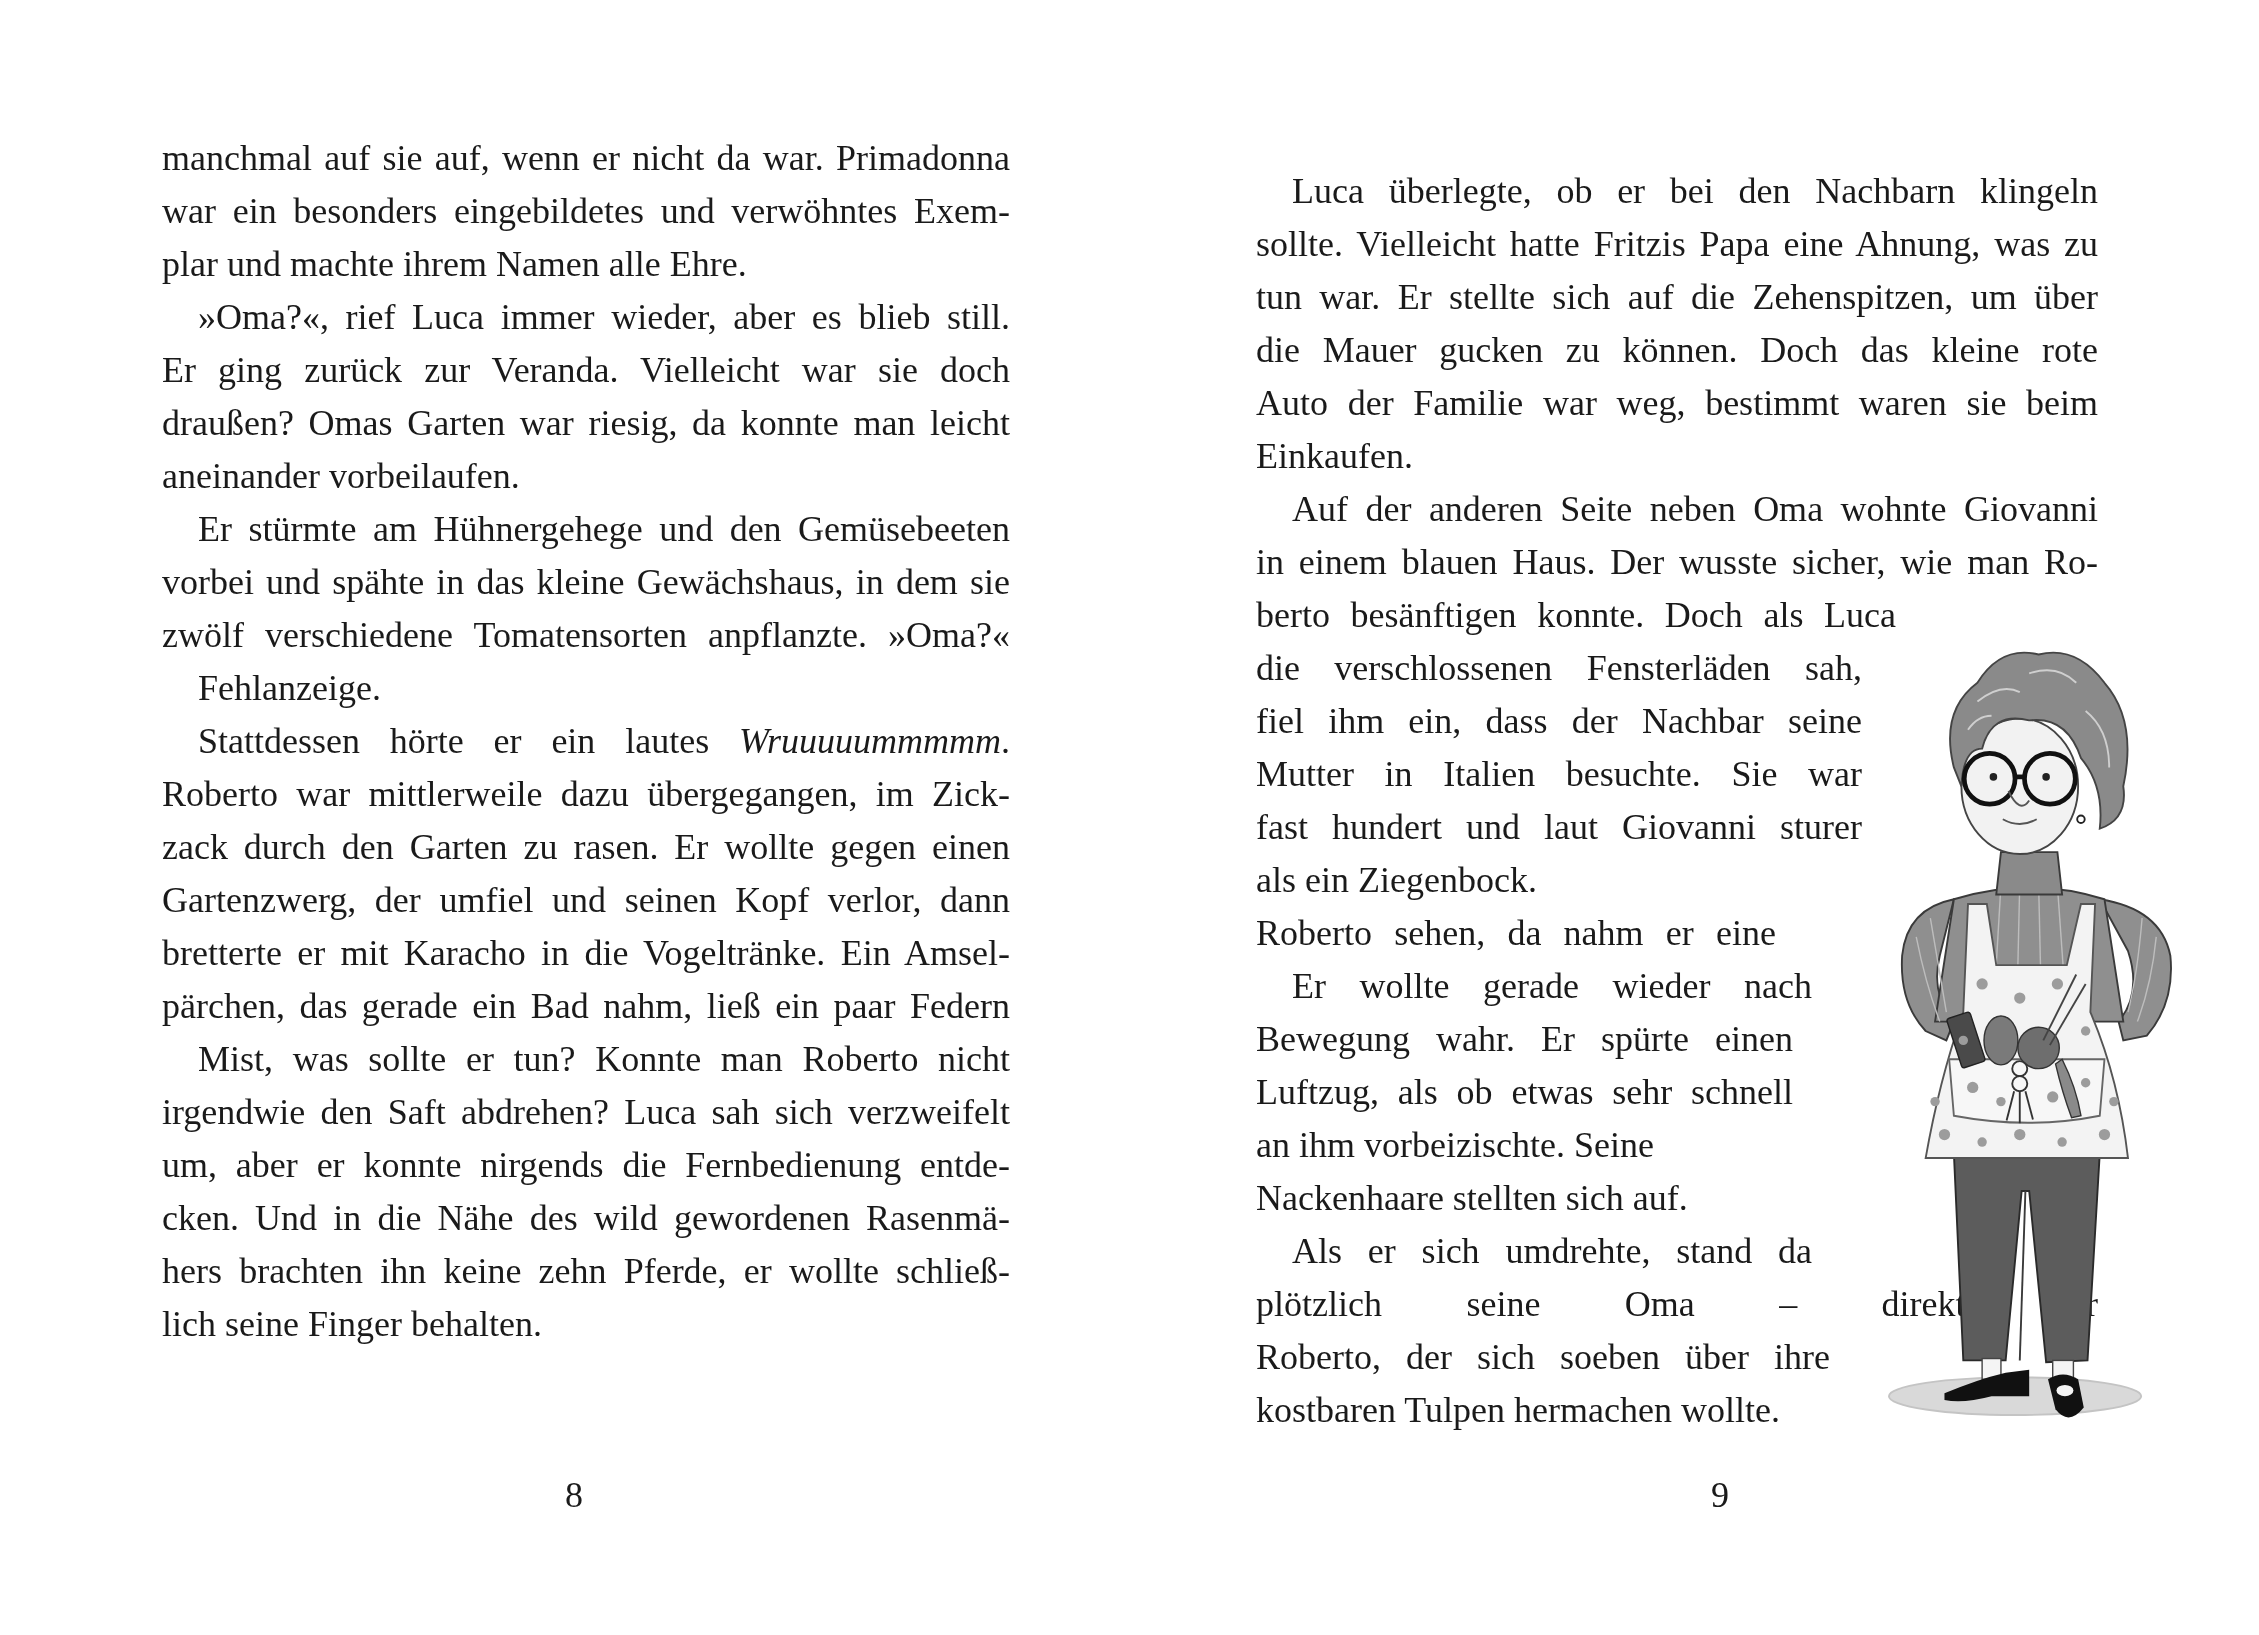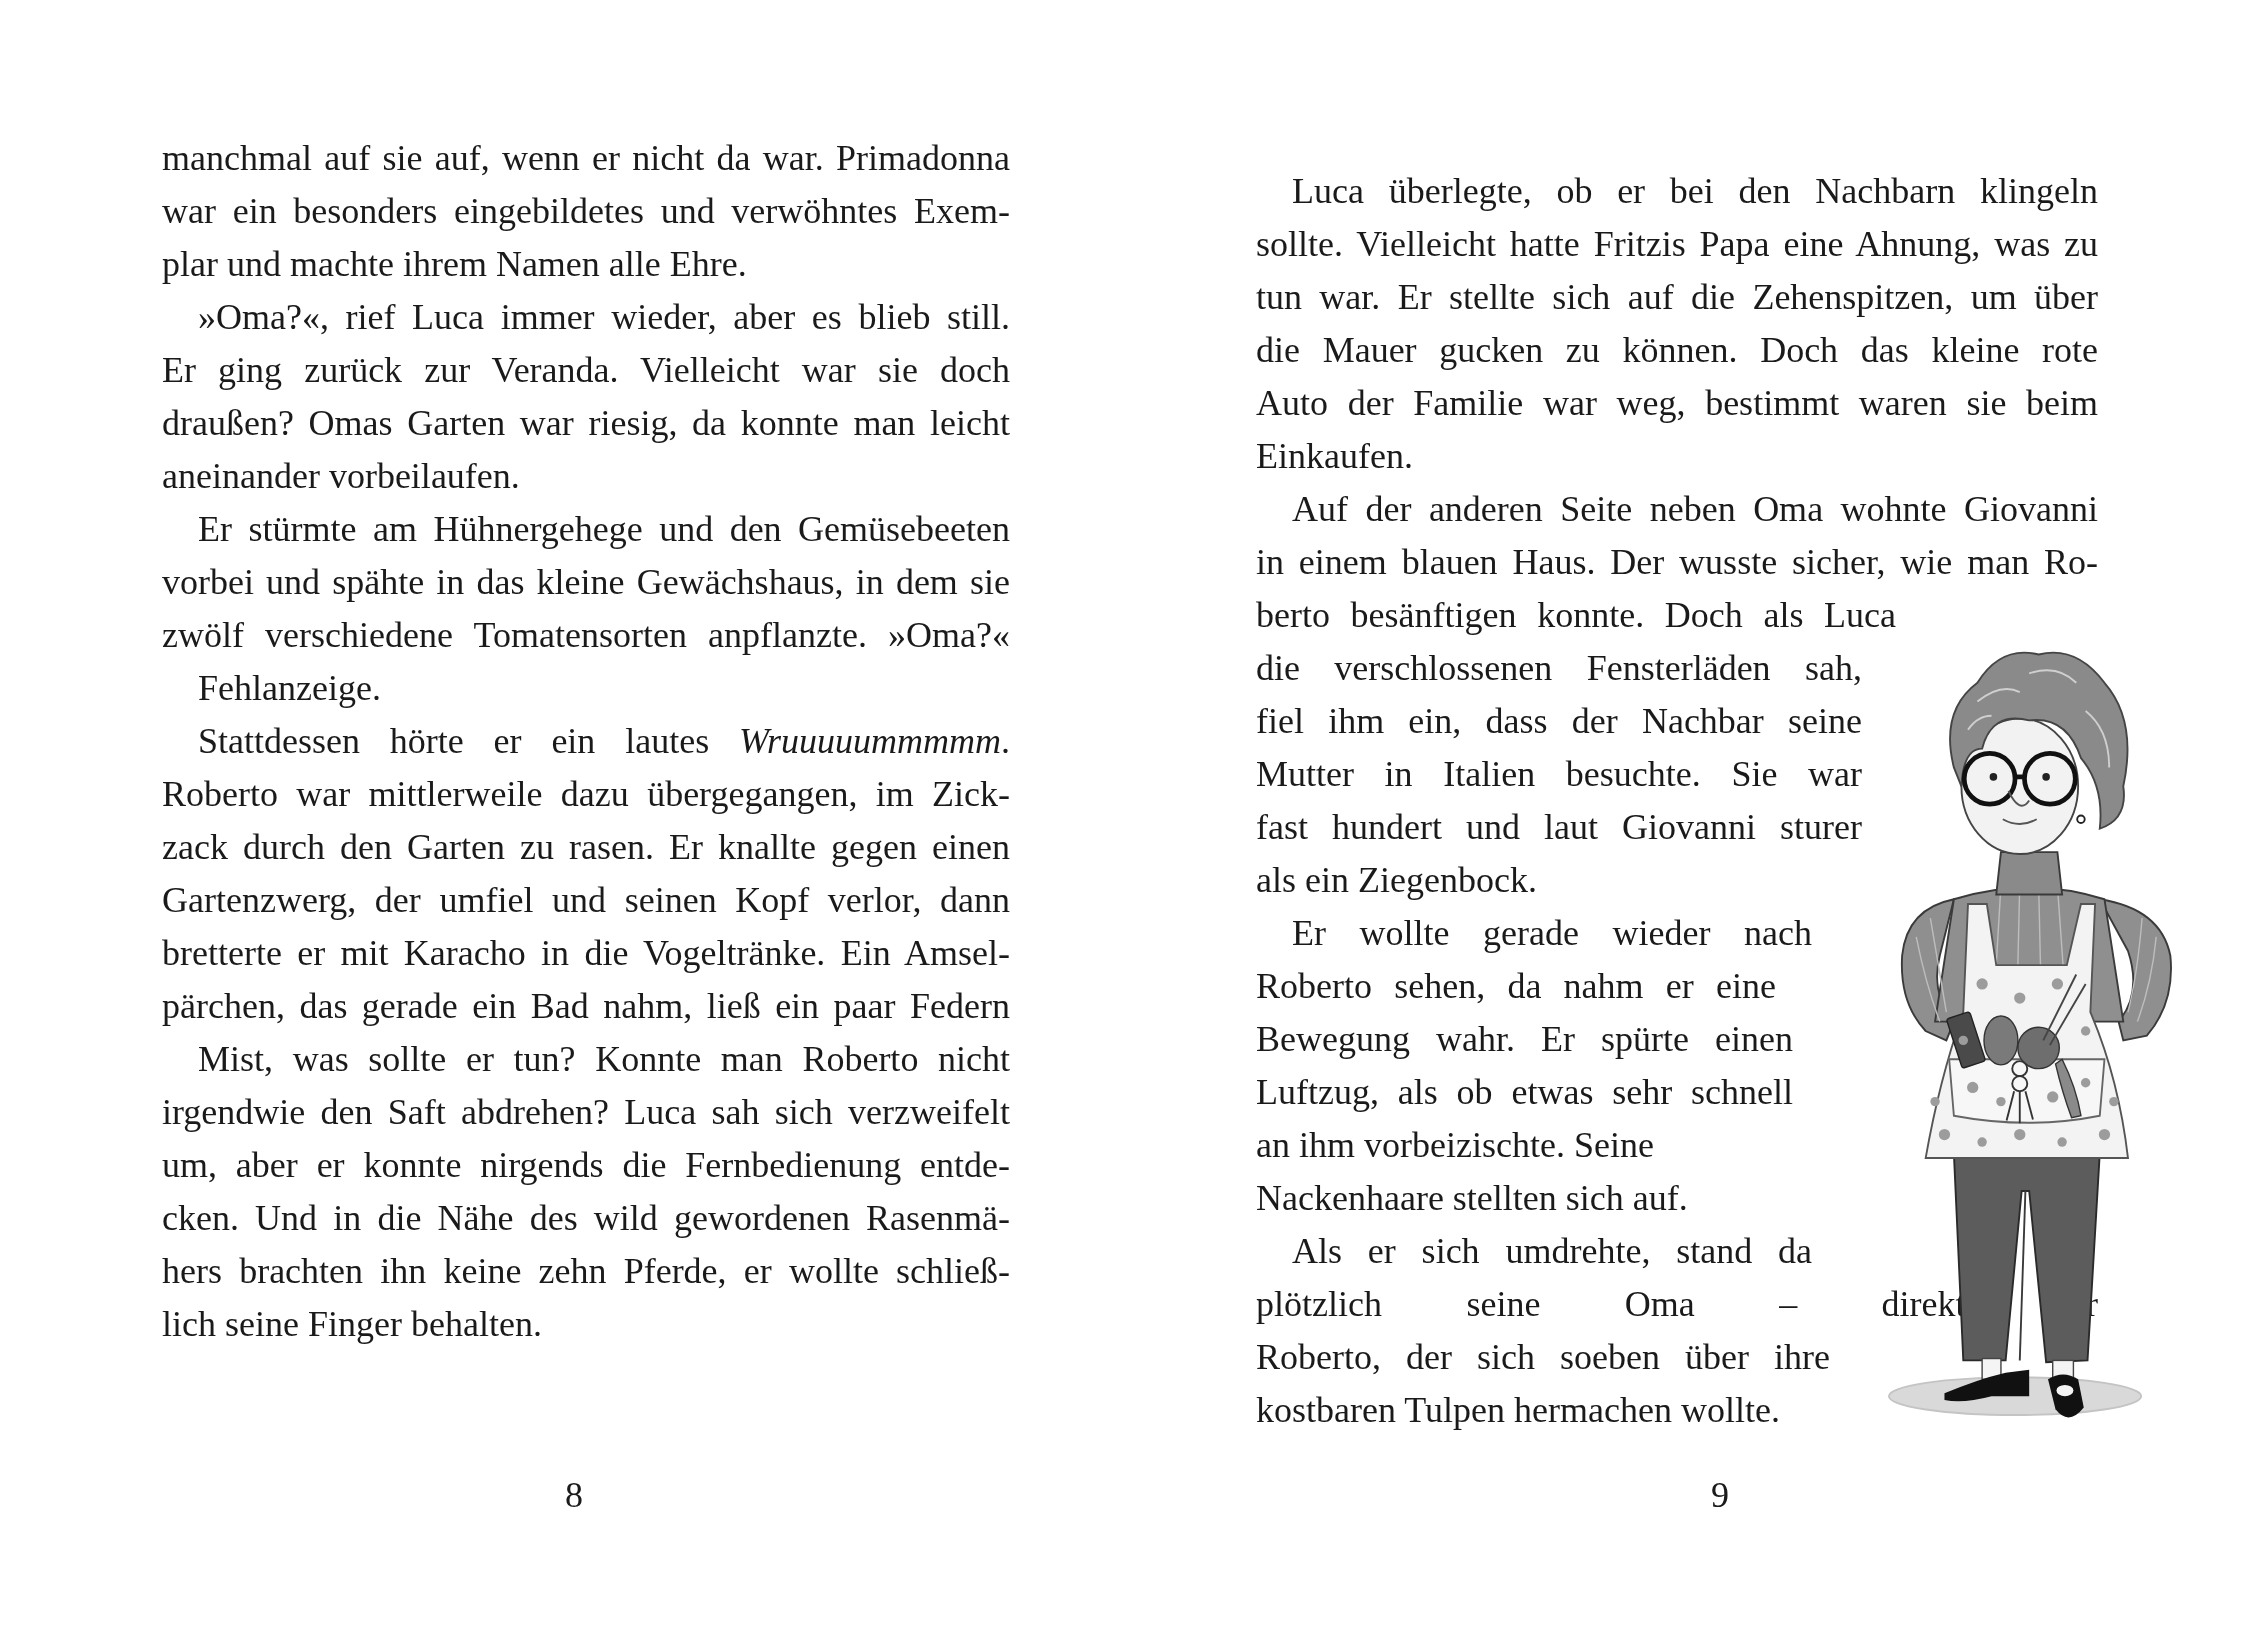--- a/index.html
+++ b/index.html
@@ -37,21 +37,21 @@
       <div class="line indent"><span>»Oma?«, rief Luca immer wieder, aber es blieb still.</span></div>
       <div class="line"><span>Er ging zurück zur Veranda. Vielleicht war sie doch</span></div>
       <div class="line"><span>draußen? Omas Garten war riesig, da konnte man leicht</span></div>
       <div class="line last"><span>aneinander vorbeilaufen.</span></div>
       <div class="line indent"><span>Er stürmte am Hühnergehege und den Gemüsebeeten</span></div>
       <div class="line"><span>vorbei und spähte in das kleine Gewächshaus, in dem sie</span></div>
       <div class="line"><span>zwölf verschiedene Tomatensorten anpflanzte. »Oma?«</span></div>
       <div class="line last indent"><span>Fehlanzeige.</span></div>
       <div class="line indent"><span>Stattdessen hörte er ein lautes </span><em>Wruuuuummmmm</em><span>.</span></div>
       <div class="line"><span>Roberto war mittlerweile dazu übergegangen, im Zick-</span></div>
-      <div class="line"><span>zack durch den Garten zu rasen. Er knallte gegen einen</span></div>
+      <div class="line"><span>zack durch den Garten zu rasen. Er wollte gegen einen</span></div>
       <div class="line"><span>Gartenzwerg, der umfiel und seinen Kopf verlor, dann</span></div>
       <div class="line"><span>bretterte er mit Karacho in die Vogeltränke. Ein Amsel-</span></div>
       <div class="line"><span>pärchen, das gerade ein Bad nahm, ließ ein paar Federn</span></div>
       <div class="line indent"><span>Mist, was sollte er tun? Konnte man Roberto nicht</span></div>
       <div class="line"><span>irgendwie den Saft abdrehen? Luca sah sich verzweifelt</span></div>
       <div class="line"><span>um, aber er konnte nirgends die Fernbedienung entde-</span></div>
       <div class="line"><span>cken. Und in die Nähe des wild gewordenen Rasenmä-</span></div>
       <div class="line"><span>hers brachten ihn keine zehn Pferde, er wollte schließ-</span></div>
       <div class="line last"><span>lich seine Finger behalten.</span></div>
     </div>
@@ -67,22 +67,22 @@
       <div class="line"><span>Auto der Familie war weg, bestimmt waren sie beim</span></div>
       <div class="line last"><span>Einkaufen.</span></div>
       <div class="line indent"><span>Auf der anderen Seite neben Oma wohnte Giovanni</span></div>
       <div class="line"><span>in einem blauen Haus. Der wusste sicher, wie man Ro-</span></div>
       <div class="line w-680"><span>berto besänftigen konnte. Doch als Luca</span></div>
       <div class="line w-640"><span>die verschlossenen Fensterläden sah,</span></div>
       <div class="line w-640"><span>fiel ihm ein, dass der Nachbar seine</span></div>
       <div class="line w-640"><span>Mutter in Italien besuchte. Sie war</span></div>
       <div class="line w-640"><span>fast hundert und laut Giovanni sturer</span></div>
       <div class="line last w-640"><span>als ein Ziegenbock.</span></div>
+      <div class="line w-550"><span>Roberto sehen, da nahm er eine</span></div>
       <div class="line indent w-550"><span>Er wollte gerade wieder nach</span></div>
-      <div class="line w-550"><span>Roberto sehen, da nahm er eine</span></div>
       <div class="line w-570"><span>Bewegung wahr. Er spürte einen</span></div>
       <div class="line w-570"><span>Luftzug, als ob etwas sehr schnell</span></div>
       <div class="line last w-570"><span>an ihm vorbeizischte. Seine</span></div>
       <div class="line last w-570"><span>Nackenhaare stellten sich auf.</span></div>
       <div class="line indent w-550"><span>Als er sich umdrehte, stand da</span></div>
       <div class="line w-580"><span>plötzlich seine Oma – direkt vor</span></div>
       <div class="line w-610"><span>Roberto, der sich soeben über ihre</span></div>
       <div class="line last w-610"><span>kostbaren Tulpen hermachen wollte.</span></div>
     </div>
   <div class="page-number">9</div>

